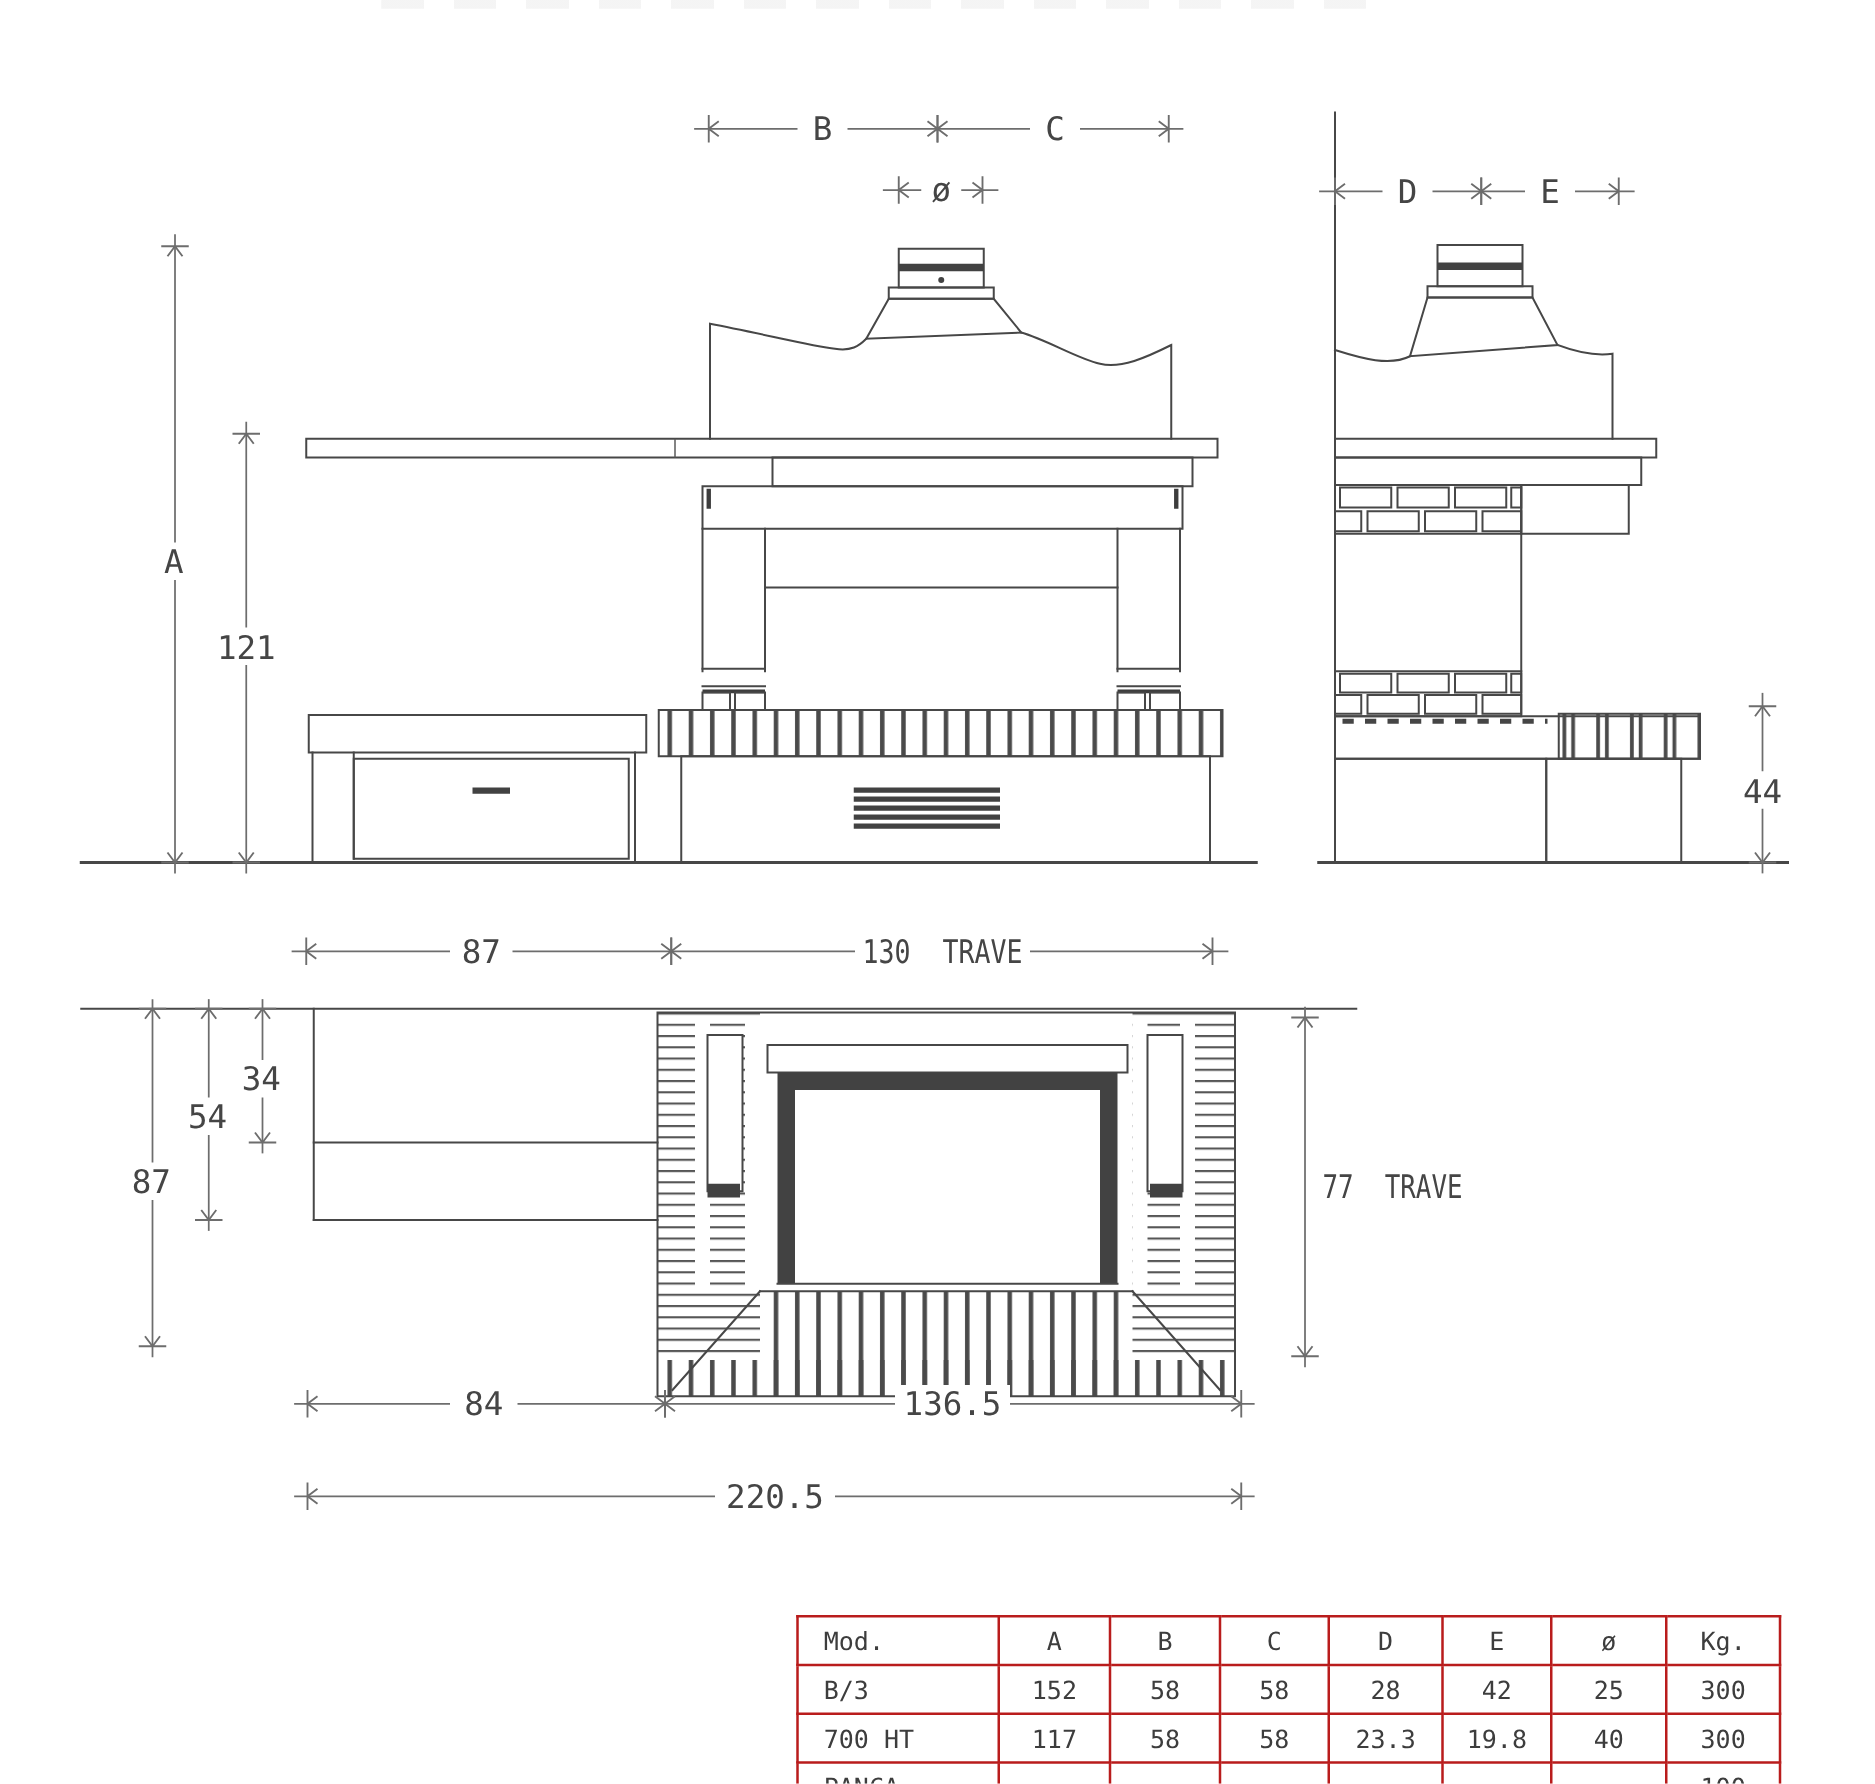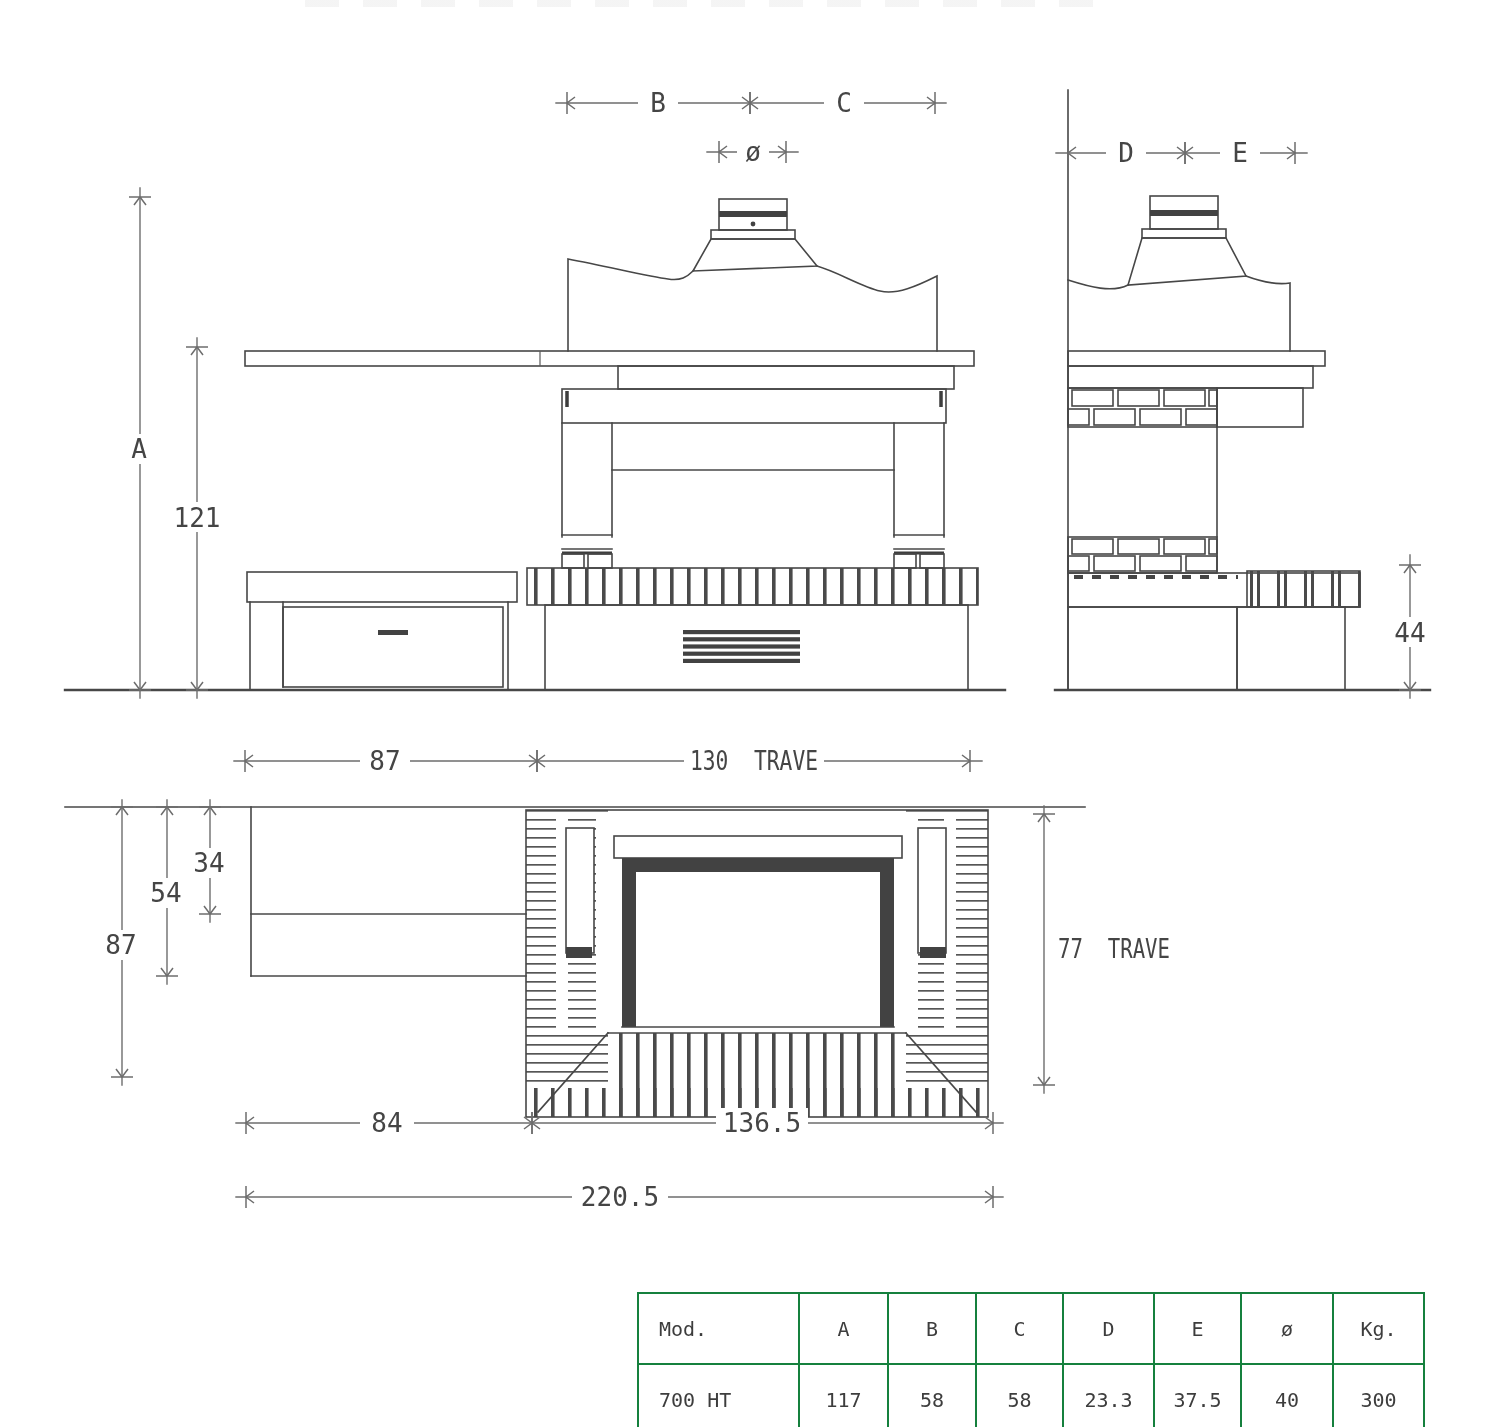--- a/index.html
+++ b/index.html
@@ -21,22 +21,22 @@
 
   
   .top-artifact{position:absolute;left:305px;top:0;width:800px;height:7px;opacity:.55;
     background:repeating-linear-gradient(90deg,#ececec 0 34px,transparent 34px 58px);}
 
   
   .table-wrap{position:absolute;left:637px;top:1292px;width:786px;}
   table.spec{border-collapse:collapse;table-layout:fixed;width:786px;
              font-family:"DejaVu Sans Mono","Liberation Mono",monospace;
              font-size:20px;color:#3d3d3d;}
-  table.spec th,table.spec td{border:2px solid #15803d;height:37px;text-align:center;
-             font-weight:normal;padding:16px;white-space:nowrap;overflow:hidden;margin-left:31px;}
+  table.spec th,table.spec td{border:2px solid #b91c1c;height:37px;text-align:center;
+             font-weight:normal;padding:0;white-space:nowrap;overflow:hidden;margin-left:31px;}
   table.spec th:first-child,table.spec td:first-child{text-align:left;padding-left:20px;}
 </style>
 </head>
 <body>
 
 <div id="app">
 
   <div class="top-artifact"></div>
 
   <svg width="1500" height="1427" viewBox="0 0 1500 1427">
@@ -328,26 +328,36 @@
           <th>B</th>
           <th>C</th>
           <th>D</th>
           <th>E</th>
           <th>ø</th>
           <th>Kg.</th>
         </tr>
       </thead>
       <tbody>
         <tr>
+          <td>B/3</td>
+          <td>152</td>
+          <td>58</td>
+          <td>58</td>
+          <td>28</td>
+          <td>42</td>
+          <td>25</td>
+          <td>300</td>
+        </tr>
+        <tr>
           <td>700&nbsp;HT</td>
           <td>117</td>
           <td>58</td>
           <td>58</td>
           <td>23.3</td>
-          <td>37.5</td>
+          <td>19.8</td>
           <td>40</td>
           <td>300</td>
         </tr>
         <tr>
           <td>PANCA</td>
           <td></td>
           <td></td>
           <td></td>
           <td></td>
           <td></td>

